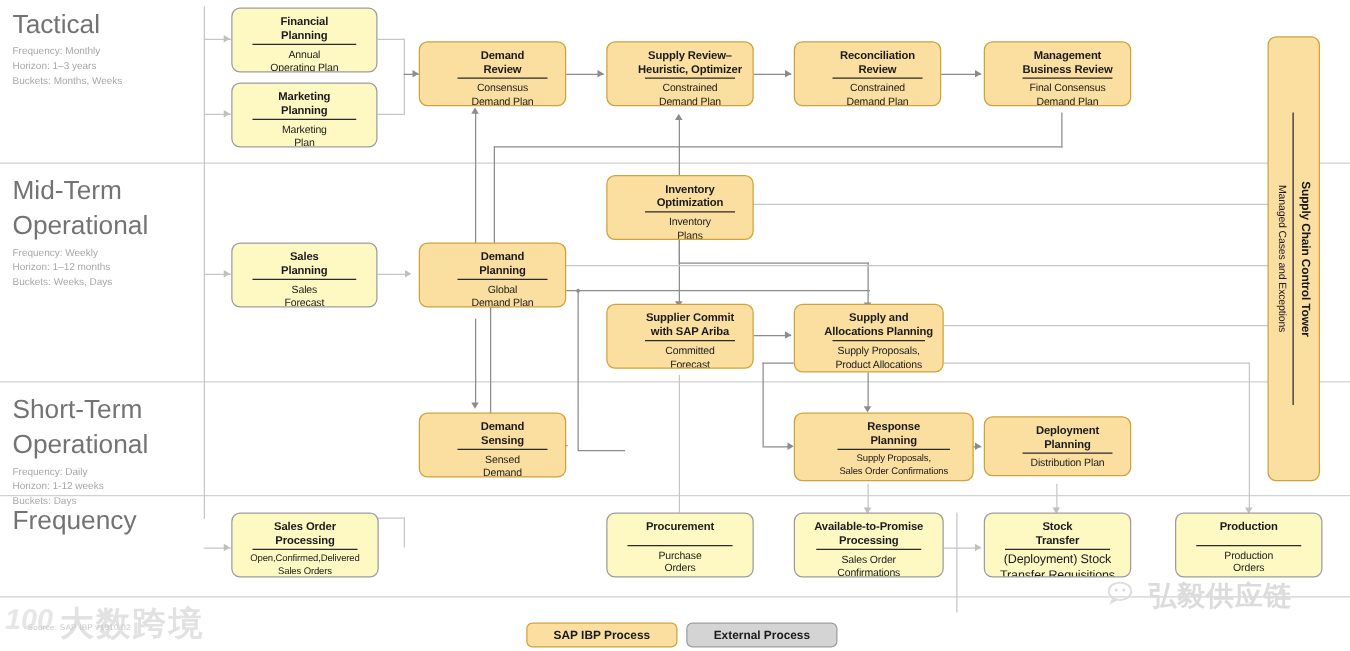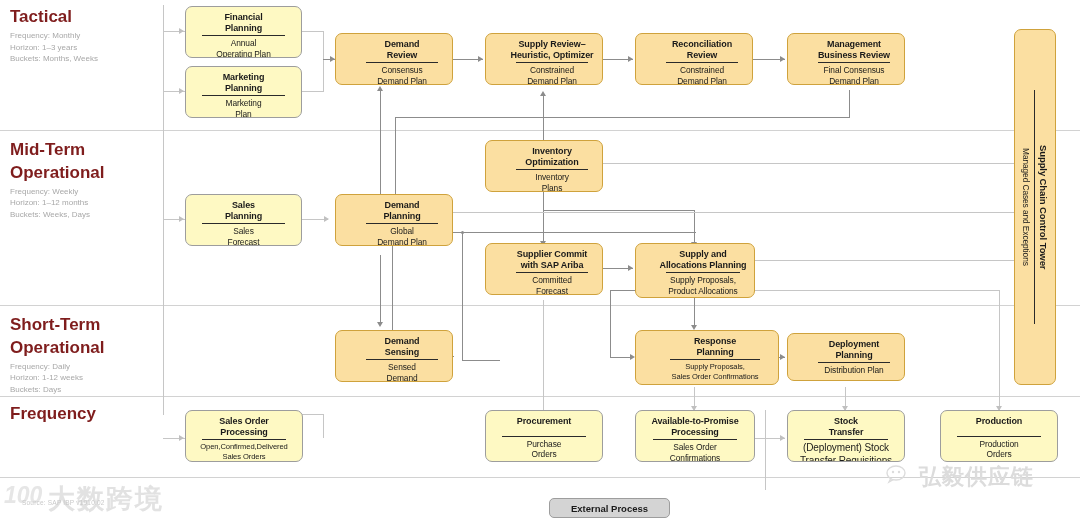--- a/index.html
+++ b/index.html
@@ -6,21 +6,21 @@
   body{width:1080px;height:521px;overflow:hidden;
        font-family:"Liberation Sans","DejaVu Sans",sans-serif;}
   #stage{position:relative;width:1080px;height:521px;background:#fff;}
 
   
   .divider{position:absolute;left:0;width:1080px;height:0;
            border-top:1px solid #d2d2d2;}
 
   
   .band{position:absolute;left:10px;width:160px;}
-  .band .band-title{font-size:17px;color:#7f1d1d;line-height:1.35;font-weight:700;}
+  .band .band-title{font-size:21px;color:#737373;line-height:1.35;font-weight:400;}
   .band .band-meta{font-size:8px;color:#a8a8a8;line-height:1.45;margin-top:1px;}
 
   
   .node{position:absolute;box-sizing:border-box;border-radius:7px;
         border:1px solid #9a9a9a;display:flex;flex-direction:column;
         align-items:center;justify-content:flex-start;
         padding-top:5px;text-align:center;overflow:hidden;}
   .node.ibp{background:#fbdfa1;border-color:#cfa23c;padding-left:16px;}
   .node.ext{background:#fef9c3;border-color:#9d9d9d;}
   .node .ttl{font-size:9px;font-weight:bold;color:#1a1a1a;line-height:1.22;
@@ -317,20 +317,23 @@
   </div>
 
   <div class="node ibp vert" style="left:1014px;top:29px;width:42px;height:356px">
     <div class="vwrap">
       <div class="ttl">Supply Chain Control Tower</div>
       <div class="rule"></div>
       <div class="sub">Managed Cases and Exceptions</div>
     </div>
   </div>
 
+  <div class="legend-box ibp" style="left:421px;top:498px;width:121px;height:20px">
+    <span>SAP IBP Process</span>
+  </div>
   <div class="legend-box ext" style="left:549px;top:498px;width:121px;height:20px">
     <span>External Process</span>
   </div>
 
   <div class="wm wm-left-logo" style="left:4px;top:482px">100</div>
   <div class="wm wm-left-cn" style="left:48px;top:481px">大数跨境</div>
   <div class="source" style="left:22px;top:499px">Source: SAP IBP v1910.02</div>
 
   <div class="wm-right" style="left:886px;top:462px">
     <span style="display:inline-block">

